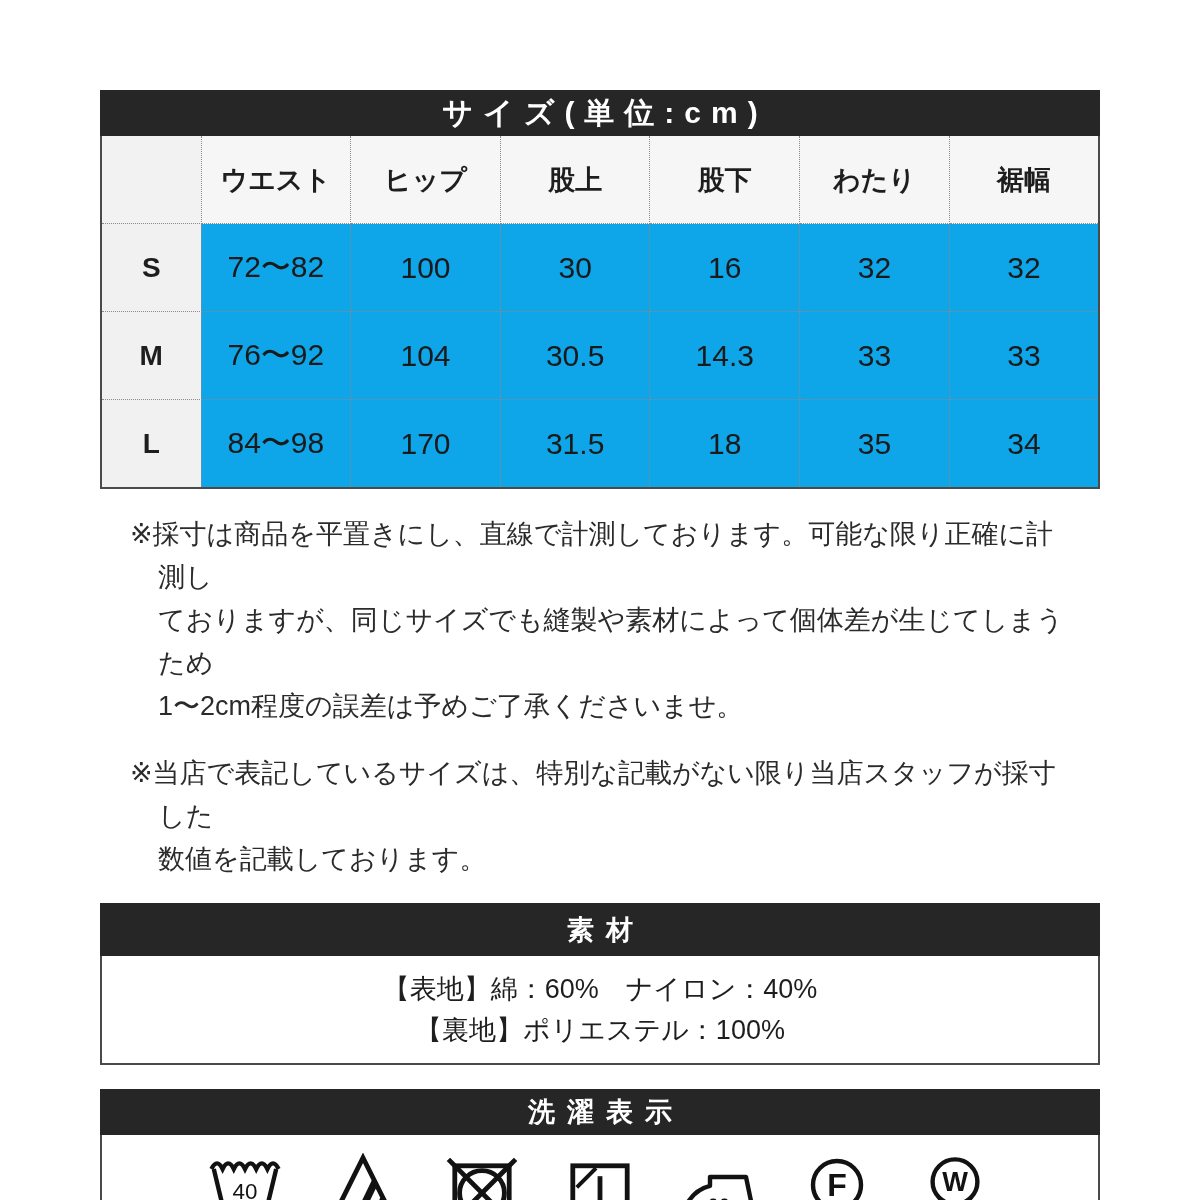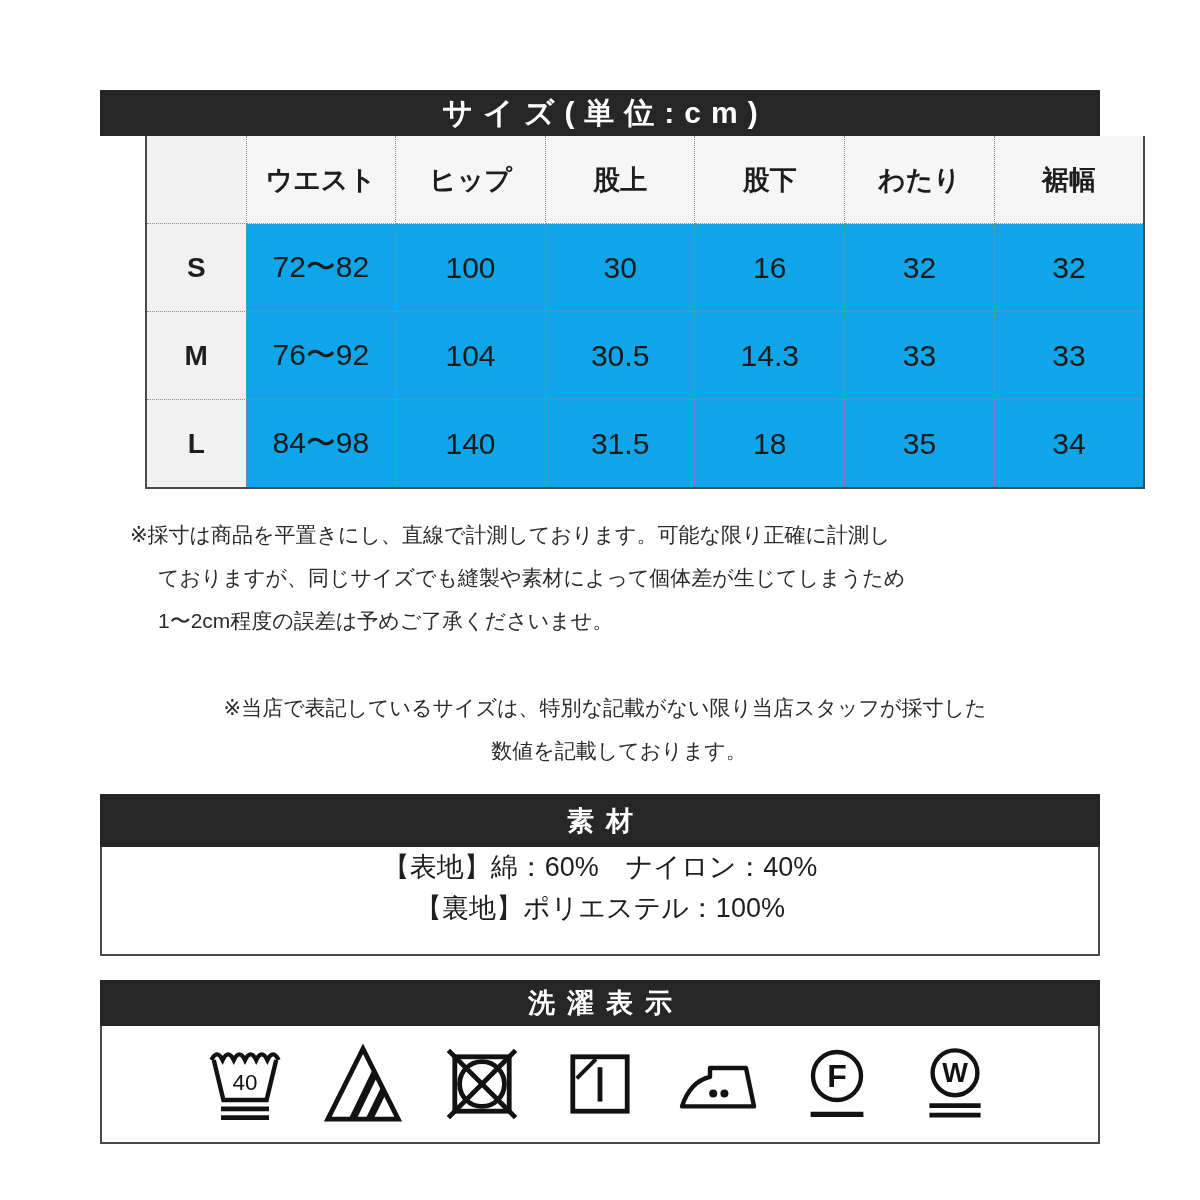--- a/index.html
+++ b/index.html
@@ -14,55 +14,55 @@
   .bar{
     background:#262626;color:#ffffff;font-weight:bold;
     display:flex;align-items:center;justify-content:center;
   }
   .bar.size{height:46px;font-size:30px;letter-spacing:10px;text-indent:10px;}
   .bar.small{font-size:27px;letter-spacing:12px;text-indent:12px;margin-top:16px;}
 
   
   table.size-table{
     width:1000px;border-collapse:collapse;table-layout:fixed;
-    border:2px solid #4a4a4a;border-top:none;margin-left:45px;
+    border:2px solid #4a4a4a;border-top:none;
   }
   table.size-table col.label-col{width:100px;}
   table.size-table th,table.size-table td{
     height:85px;text-align:center;vertical-align:middle;
     border:1px dotted #8a8a8a;
   }
   table.size-table thead th{
     background:#f6f6f6;font-weight:bold;font-size:27px;border-top:none;
   }
   table.size-table thead th.corner{background:#f2f2f2;}
   table.size-table tbody th{
     background:#f1f1f1;font-weight:bold;font-size:28px;
   }
   table.size-table tbody td{
     background:#0ea5e9;font-weight:normal;font-size:30px;color:#1a1a1a;
   }
 
   
   .notes{margin:24px 0 0 30px;width:950px;}
   .note{
-    font-size:21px;line-height:43px;color:#2b2b2b;margin:0;
+    font-size:27px;line-height:43px;color:#2b2b2b;margin:0;
     white-space:pre-line;padding-left:28px;text-indent:-28px;
   }
-  .note + .note{margin-top:44px;text-align:center;}
+  .note + .note{margin-top:24px;}
 
   
   .boxed{margin-top:22px;}
   .boxed .bar{height:53px;}
   .boxed .box-body{
     border:2px solid #4a4a4a;border-top:none;background:#ffffff;
   }
   .materials-body{
     height:107px;display:flex;flex-direction:column;
-    align-items:center;
+    align-items:center;justify-content:center;
   }
   .materials-body .mat-line{font-size:27px;line-height:41px;color:#1e1e1e;}
 
   .laundry{margin-top:24px;}
   .laundry .bar{height:46px;}
   .laundry-body{
     height:116px;display:flex;align-items:center;
     justify-content:space-between;padding:0 103px;
   }
   .care-icon{display:block;}
@@ -117,21 +117,21 @@
           <td>76〜92</td>
           <td>104</td>
           <td>30.5</td>
           <td>14.3</td>
           <td>33</td>
           <td>33</td>
         </tr>
         <tr>
           <th>L</th>
           <td>84〜98</td>
-          <td>140</td>
+          <td>170</td>
           <td>31.5</td>
           <td>18</td>
           <td>35</td>
           <td>34</td>
         </tr>
       </tbody>
     </table>
   </section>
 
   <section class="notes">

